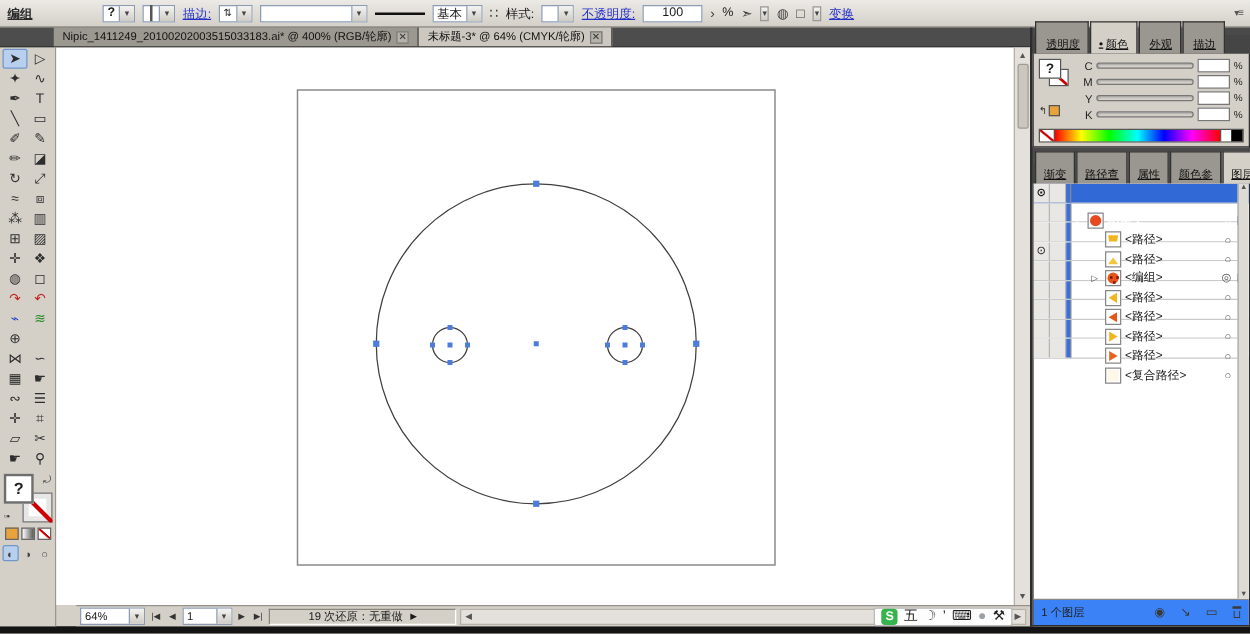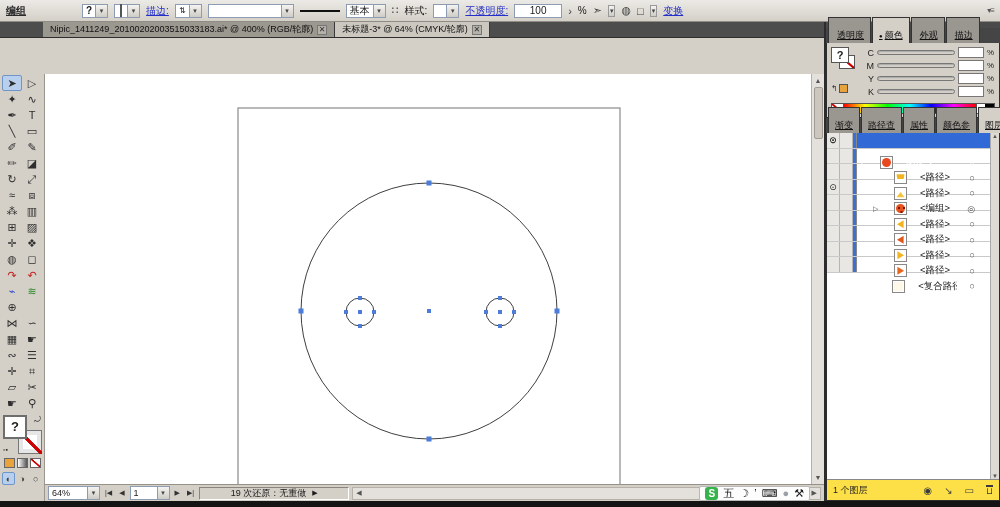--- a/index.html
+++ b/index.html
@@ -17,21 +17,21 @@
   .combo .dd { width:12px; height:100%; background:linear-gradient(#f4f3f1,#cfccc5); border-left:1px solid #8d9cb3; color:#444; font-size:7px; display:flex; align-items:center; justify-content:center; }
   .swatch-none { width:13px; height:11px; background:linear-gradient(to top right,#fff 45%,#c00 47%,#c00 53%, #fff 55%); border:1px solid #555; }
   .stroke-line { width:40px; height:2px; background:#111; }
   .icon-btn { display:inline-flex; align-items:center; color:#3a3a3a; font-size:11px; cursor:pointer; }
   .mini-dd { font-size:7px; color:#444; border:1px solid #999; background:linear-gradient(#f4f3f1,#cfccc5); padding:0 1px; height:12px; display:inline-flex; align-items:center; }
   .flex-gap { flex:1; }
   .panel-menu { color:#ddd; font-size:8px; letter-spacing:-1px; }
 
   
   .workspace { display:flex; height:479px; }
-  .left-area { width:824px; display:flex; flex-direction:column;gap:36px; }
+  .left-area { width:824px; display:flex; flex-direction:column; }
 
   .tab-bar { height:16px; background:#4d4d4d; display:flex; align-items:stretch; padding-left:43px; border-bottom:1px solid #2e2e2e; }
   .doc-tab { display:flex; align-items:center; gap:4px; padding:0 7px; font-size:9px; color:#111;
     background:#9b9890; border-right:1px solid #3a3a3a; cursor:pointer; white-space:nowrap; }
   .doc-tab.active { background:#ccc8c0; }
   .tab-close { font-size:8px; color:#333; border:1px solid #777; background:#b5b2aa; width:10px; height:10px; line-height:8px; text-align:center; }
 
   .content-row { display:flex; flex:1; }
 
   
@@ -60,21 +60,21 @@
   
   .canvas-col { flex:1; display:flex; flex-direction:column; }
   .canvas { position:relative; flex:1; background:#fff; overflow:hidden; }
   .art { position:absolute; left:0; top:0; }
   .vscroll { position:absolute; right:0; top:0; width:13px; height:100%; background:#e4e1dc; border-left:1px solid #b5b1a9; display:flex; flex-direction:column; align-items:center; }
   .vscroll .arr { font-size:7px; color:#555; height:13px; line-height:13px; cursor:pointer; }
   .vscroll .thumb { width:9px; height:52px; background:#cbc7bf; border:1px solid #a09c93; border-radius:2px; }
   .vscroll .sp { flex:1; }
 
   
-  .status-bar { position:relative; height:17px; background:#d4d0c8; border-top:1px solid #979289; display:flex; align-items:center; gap:3px; padding:0 3px; font-size:9px; }
+  .status-bar { position:relative; height:17px; background:#d4d0c8; border-top:1px solid #979289; display:flex; align-items:center; gap:3px; padding:0 3px; font-size:9px;margin-left:16px; }
   .nav-btn { font-size:7px; color:#333; padding:0 2px; cursor:pointer; }
   .status-field { display:flex; align-items:center; height:13px; width:150px; border:1px solid; border-color:#8a867e #fff #fff #8a867e; padding:0 4px; justify-content:center; gap:6px; }
   .hscroll { flex:1; display:flex; align-items:center; height:13px; background:#e4e1dc; border:1px solid #b5b1a9; }
   .hscroll .arr { font-size:7px; color:#555; padding:0 3px; cursor:pointer; }
   .hscroll .sp { flex:1; }
   .ime-bar { position:absolute; right:14px; top:1px; height:15px; background:#fdfdfd; border:1px solid #b9b9b9; border-radius:2px; display:flex; align-items:center; gap:5px; padding:0 5px; }
   .ime-item { font-size:11px; line-height:1; cursor:pointer; }
   .ime-s { width:13px; height:13px; background:#36b34a; color:#fff; font-weight:bold; font-size:10px; border-radius:3px; text-align:center; line-height:13px; }
 
   
@@ -105,41 +105,41 @@
   .spec-w { width:9px; background:#fff; border-left:1px solid #555; }
   .spec-b { width:9px; background:#000; }
 
   .layers-panel { flex:1; display:flex; flex-direction:column; background:#d4d0c8; border:1px solid #2e2e2e; border-top:none; min-height:0; }
   .layers-list { flex:1; background:#fff; position:relative; overflow:hidden; border-bottom:1px solid #888; }
   .lrow { display:flex; align-items:center; height:15.5px; border-bottom:1px solid #c9c9c9; background:#fff; cursor:pointer; }
   .lrow.selected { background:#3169d6; color:#fff; font-weight:bold; }
   .lrow .eyec, .lrow .lockc { width:13px; height:100%; border-right:1px solid #b5b5b5; display:flex; align-items:center; justify-content:center; font-size:9px; color:#222; background:#e9e7e3; }
   .lrow.selected .eyec, .lrow.selected .lockc { background:#e9e7e3; color:#222; }
   .lrow .strip { width:4px; height:100%; background:#3b6fd4; border-right:1px solid #888; }
-  .lrow .body { flex:1; display:flex; align-items:center; gap:13px; padding-left:2px; min-width:0;margin-top:44px; }
+  .lrow .body { flex:1; display:flex; align-items:center; gap:3px; padding-left:2px; min-width:0;margin-top:44px; }
   .lrow .body.indent-1 { padding-left:16px; }
   .lrow .exp { width:8px; font-size:7px; color:#444; }
   .lrow.selected .exp { color:#fff; }
   .thumb { width:13px; height:13px; background:#fff; border:1px solid #888; position:relative; overflow:hidden; flex:none; }
   .thumb-inner { position:absolute; inset:1px; }
   .shape-circle { border-radius:50%; }
   .shape-face { border-radius:50%; }
   .shape-face::before { content:""; position:absolute; left:2px; top:3px; width:2px; height:2px; background:#7a1500; box-shadow:5px 0 0 #7a1500, 2.5px 4px 0 #7a1500; }
   .shape-blob-top { clip-path:polygon(5% 10%, 95% 10%, 85% 65%, 15% 65%); border-radius:40%; }
   .shape-tri-bottom { clip-path:polygon(50% 35%, 5% 95%, 95% 95%); }
   .shape-half-left { clip-path:polygon(85% 5%, 85% 95%, 10% 50%); }
   .shape-half-right { clip-path:polygon(15% 5%, 15% 95%, 90% 50%); }
   .shape-plain { }
   .lrow .lname { font-size:9.5px; white-space:nowrap; overflow:hidden; }
   .lrow .tgt { margin-left:auto; font-size:9px; color:#555; padding-right:2px; }
   .lrow.selected .tgt { color:#fff; }
   .lrow .chip { width:7px; height:7px; margin-right:2px; flex:none; }
   .lrow .chip.chip-on { background:#2f62d8; border:1px solid #16337a; }
   .llist-scroll { position:absolute; right:0; top:0; width:9px; height:100%; background:#dedbd5; border-left:1px solid #aaa; display:flex; flex-direction:column; align-items:center; justify-content:space-between; font-size:6px; color:#555; }
-  .layers-footer { height:20px; display:flex; align-items:center; padding:0 6px; gap:10px; background:#fde047; }
+  .layers-footer { height:20px; display:flex; align-items:center; padding:0 6px; gap:10px; background:#3b82f6; }
   .layers-footer .cnt { font-size:9px; color:#222; flex:1; }
   .lf-btn { font-size:10px; color:#3a3a3a; cursor:pointer; }
   .trash-glyph { display:inline-block; border-top:2px solid #3a3a3a; line-height:8px; font-size:9px; }
 
   .bottom-strip { height:6px; background:#141414; }
 </style>
 </head>
 <body>
 
 <div class="app">
@@ -549,21 +549,21 @@
             </div>
         </div>
         <div class="spectrum">
           <span class="spec-none"></span>
           <span class="spec-grad"></span>
           <span class="spec-w"></span>
           <span class="spec-b"></span>
         </div>
       </div>
 
-      <div class="ptabs" style="margin-top:0">
+      <div class="ptabs" style="margin-top:14px">
 
           <span class="ptab">
             <span>渐变</span>
           </span>
 
           <span class="ptab">
             <span>路径查</span>
           </span>
 
           <span class="ptab">

